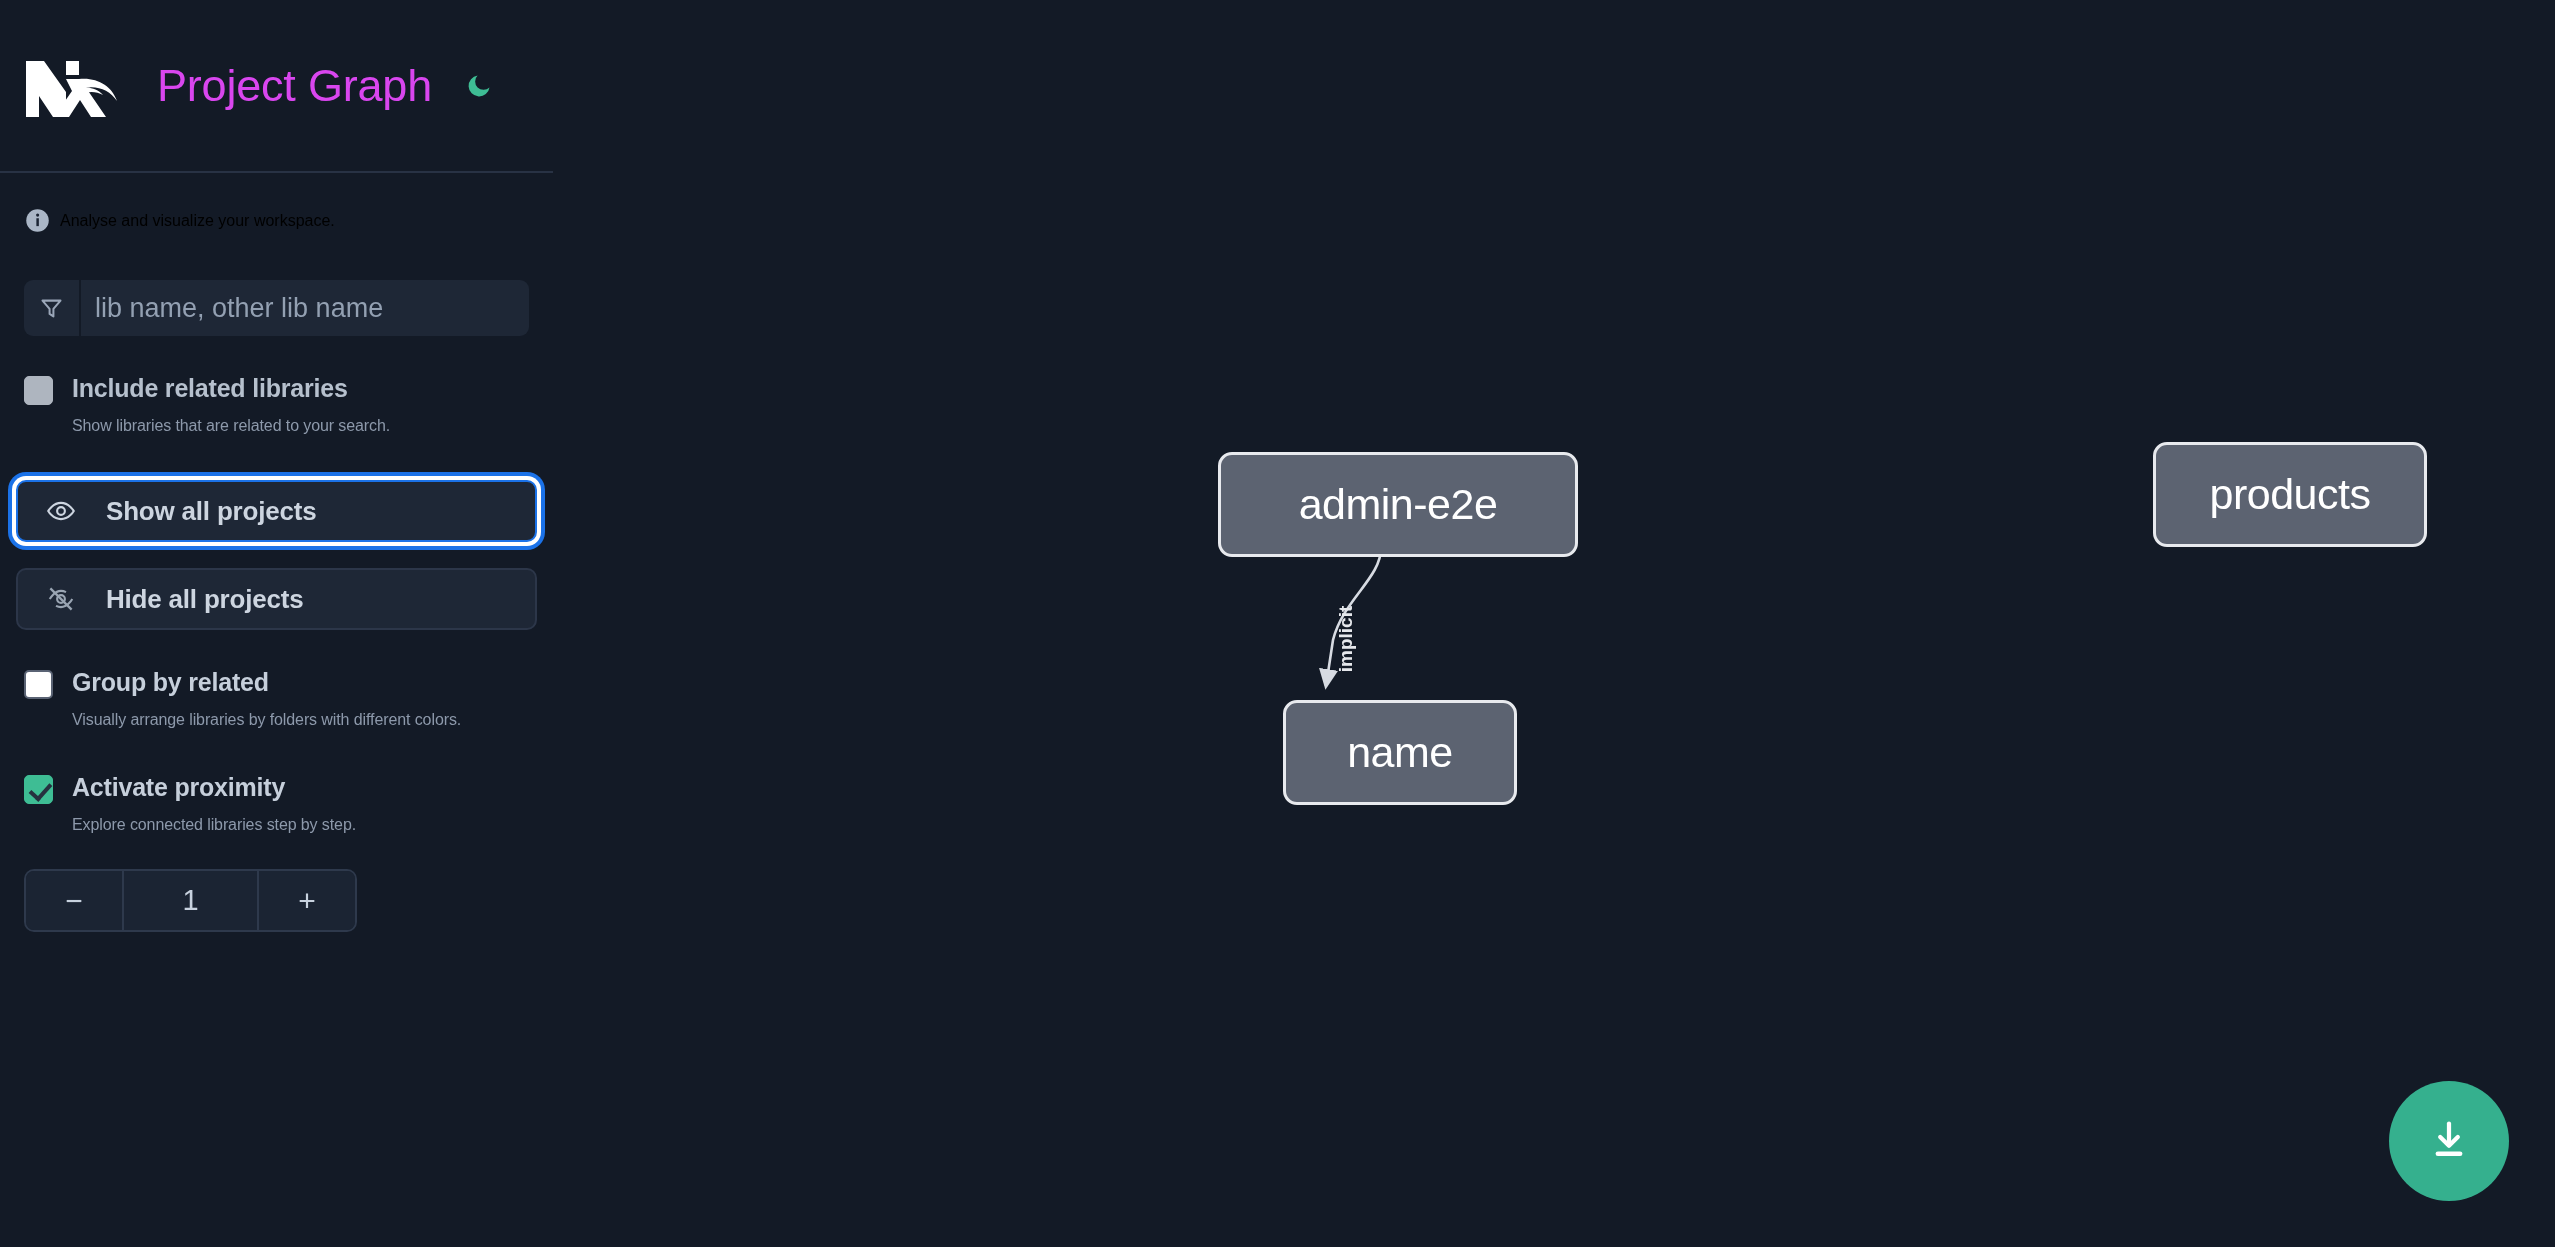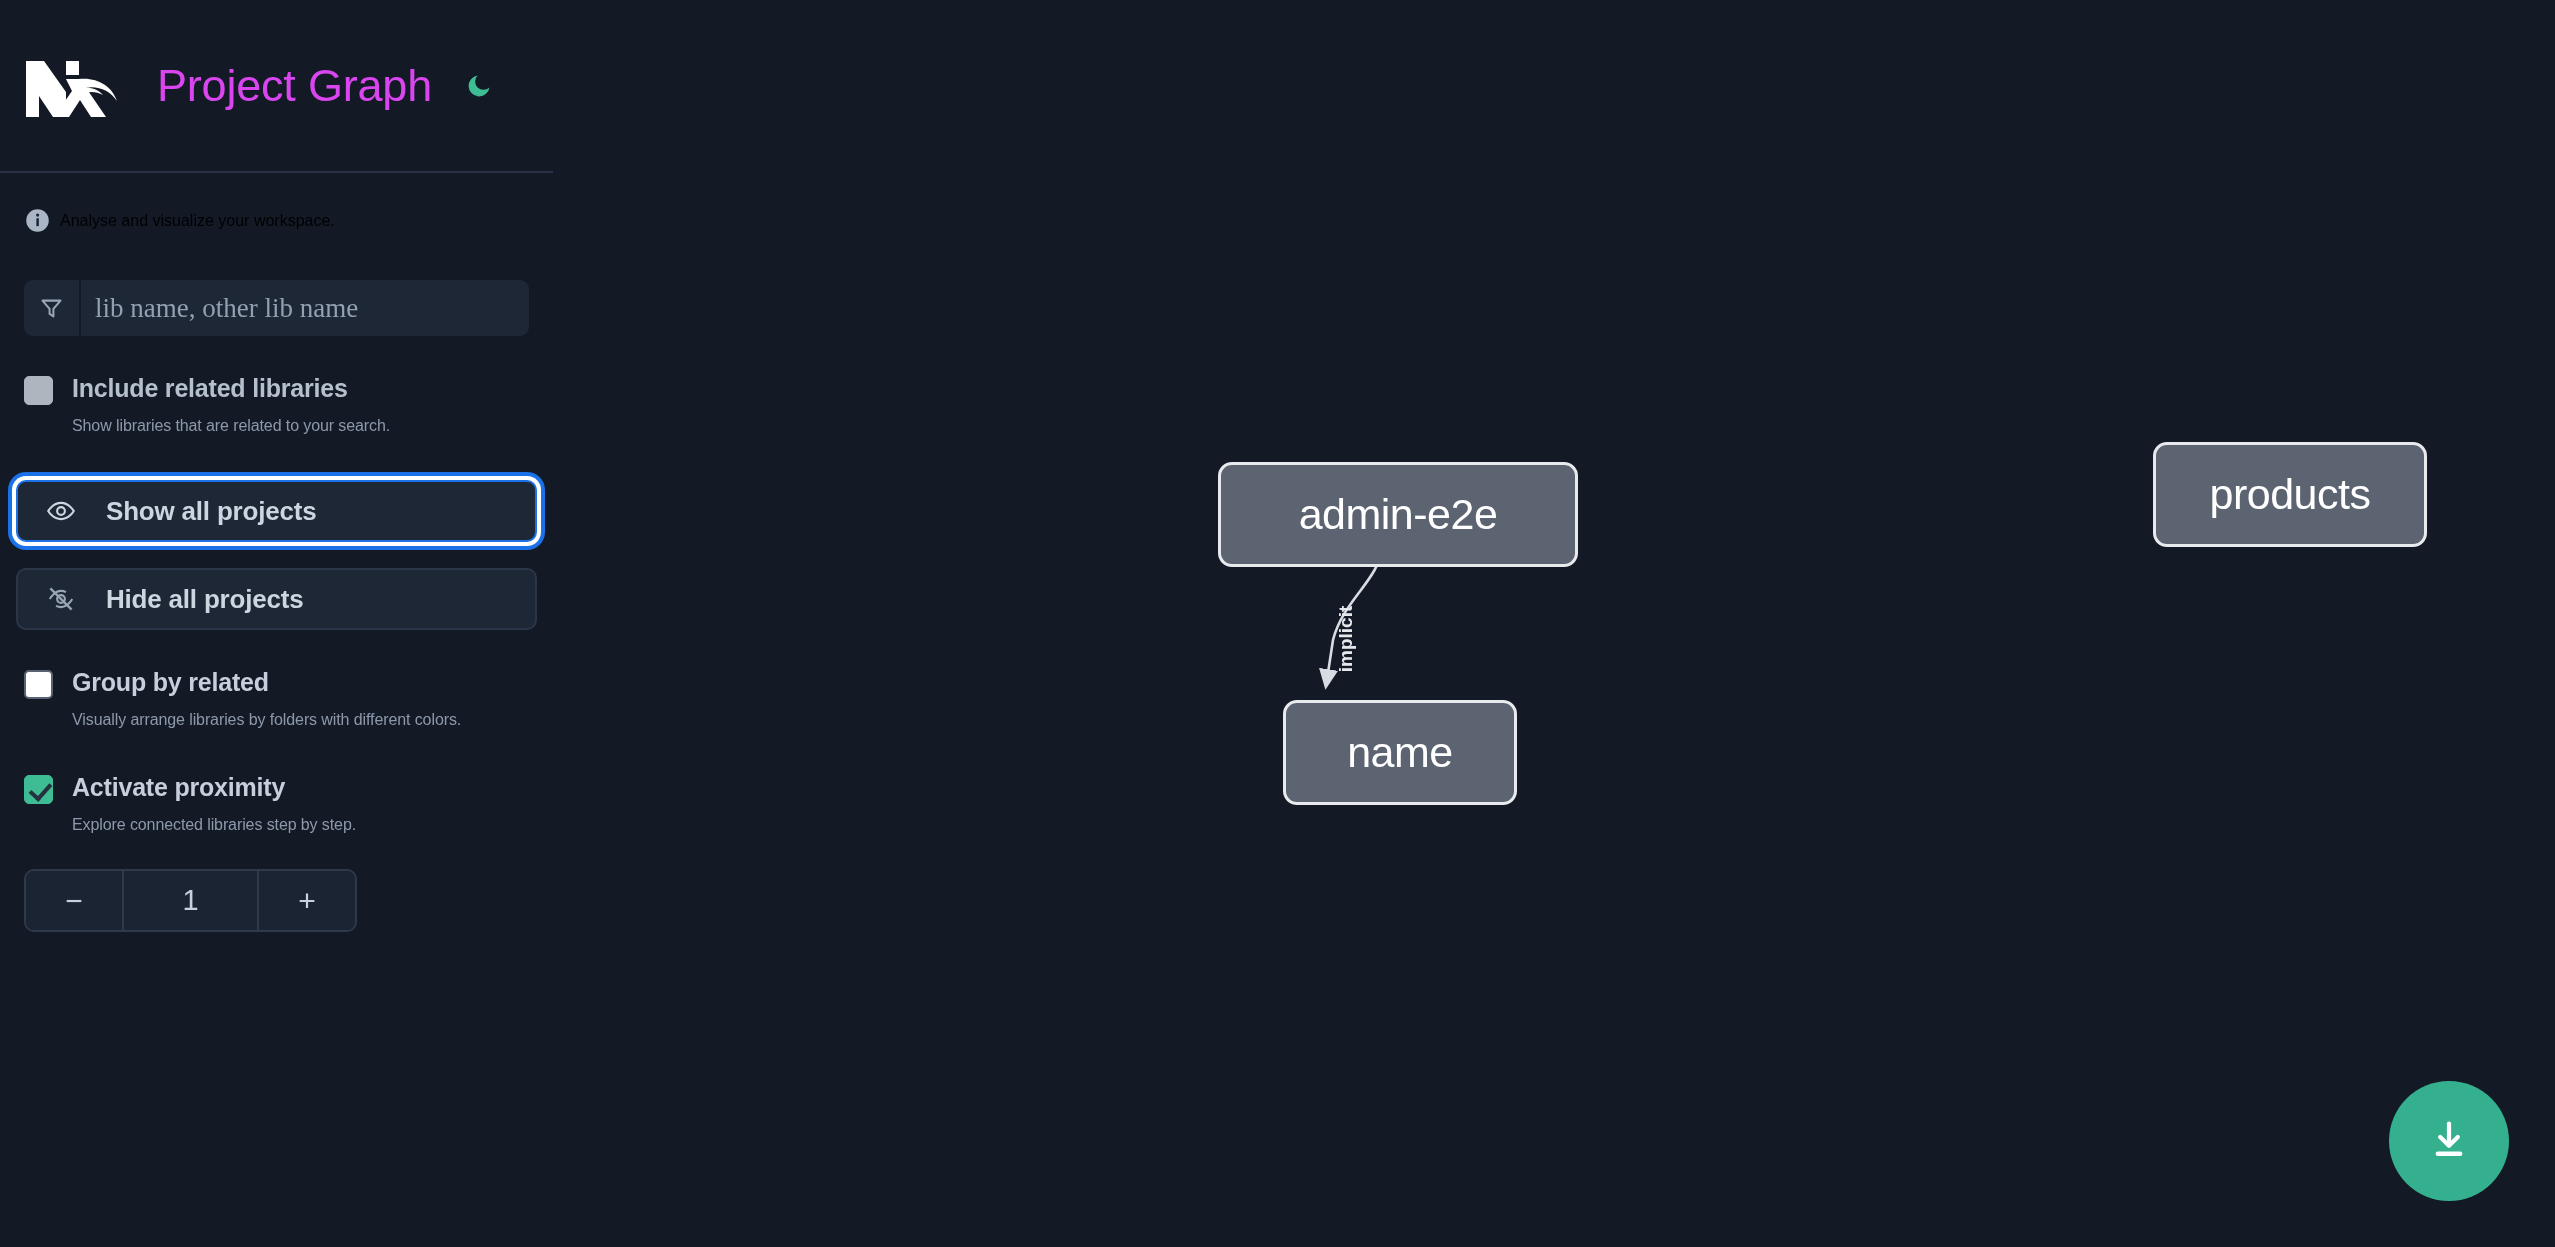--- a/index.html
+++ b/index.html
@@ -60,21 +60,21 @@
     overflow: hidden;
   }
   .search-icon-cell {
     width: 57px; display: flex; align-items: center; justify-content: center;
     border-right: 2px solid #131a26;
   }
   .search-input {
     flex: 1;
     background: transparent; border: none; outline: none;
     color: #cfd6e0;
-    font-family: Liberation Serif, serif;
+    font-family: Liberation Sans, sans-serif;
     font-size: 27px;
     padding: 0 14px;
   }
   .search-input::placeholder { color: #93a0b2; }
 
   
   .opt { padding: 0 24px; }
   .opt-row { display: flex; align-items: flex-start; }
   .opt-body { margin-left: 19px; flex: 1; }
   .opt-title {
@@ -304,21 +304,21 @@
         <marker id="arrow" markerWidth="9" markerHeight="9" refX="6.5" refY="4.5" orient="auto" markerUnits="strokeWidth">
           <path d="M0,0.8 L8,4.5 L0,8.2 z" fill="#d7dbe2"></path>
         </marker>
       </defs>
 
       <path d="M 828 548 C 828 578, 790 600, 780 640 L 773 686" fill="none" stroke="#d7dbe2" stroke-width="2.6" marker-end="url(#arrow)"></path>
 
       <path d="M 2168 548 C 2168 578, 2130 600, 2120 640 L 2113 686" fill="none" stroke="#d7dbe2" stroke-width="2.6" marker-end="url(#arrow)"></path>
     </svg>
 
-    <div class="node" style="left:665px;  top:462px; width:360px; height:105px;">admin-e2e</div>
+    <div class="node" style="left:665px;  top:452px; width:360px; height:105px;">admin-e2e</div>
     <div class="node" style="left:1600px; top:442px; width:274px; height:105px;">products</div>
 
     <div class="node" style="left:730px;  top:700px; width:234px; height:105px;">name</div>
 
     <div class="edge-label" style="left:760px;  top:628px;">implicit</div>
 
     <button class="fab">
       <span>
         <svg viewBox="0 0 24 24" width="46" height="46" aria-hidden="true">
           <path d="M12 3.4v11.2" stroke="#ffffff" stroke-width="2.2" fill="none" stroke-linecap="round"></path>

